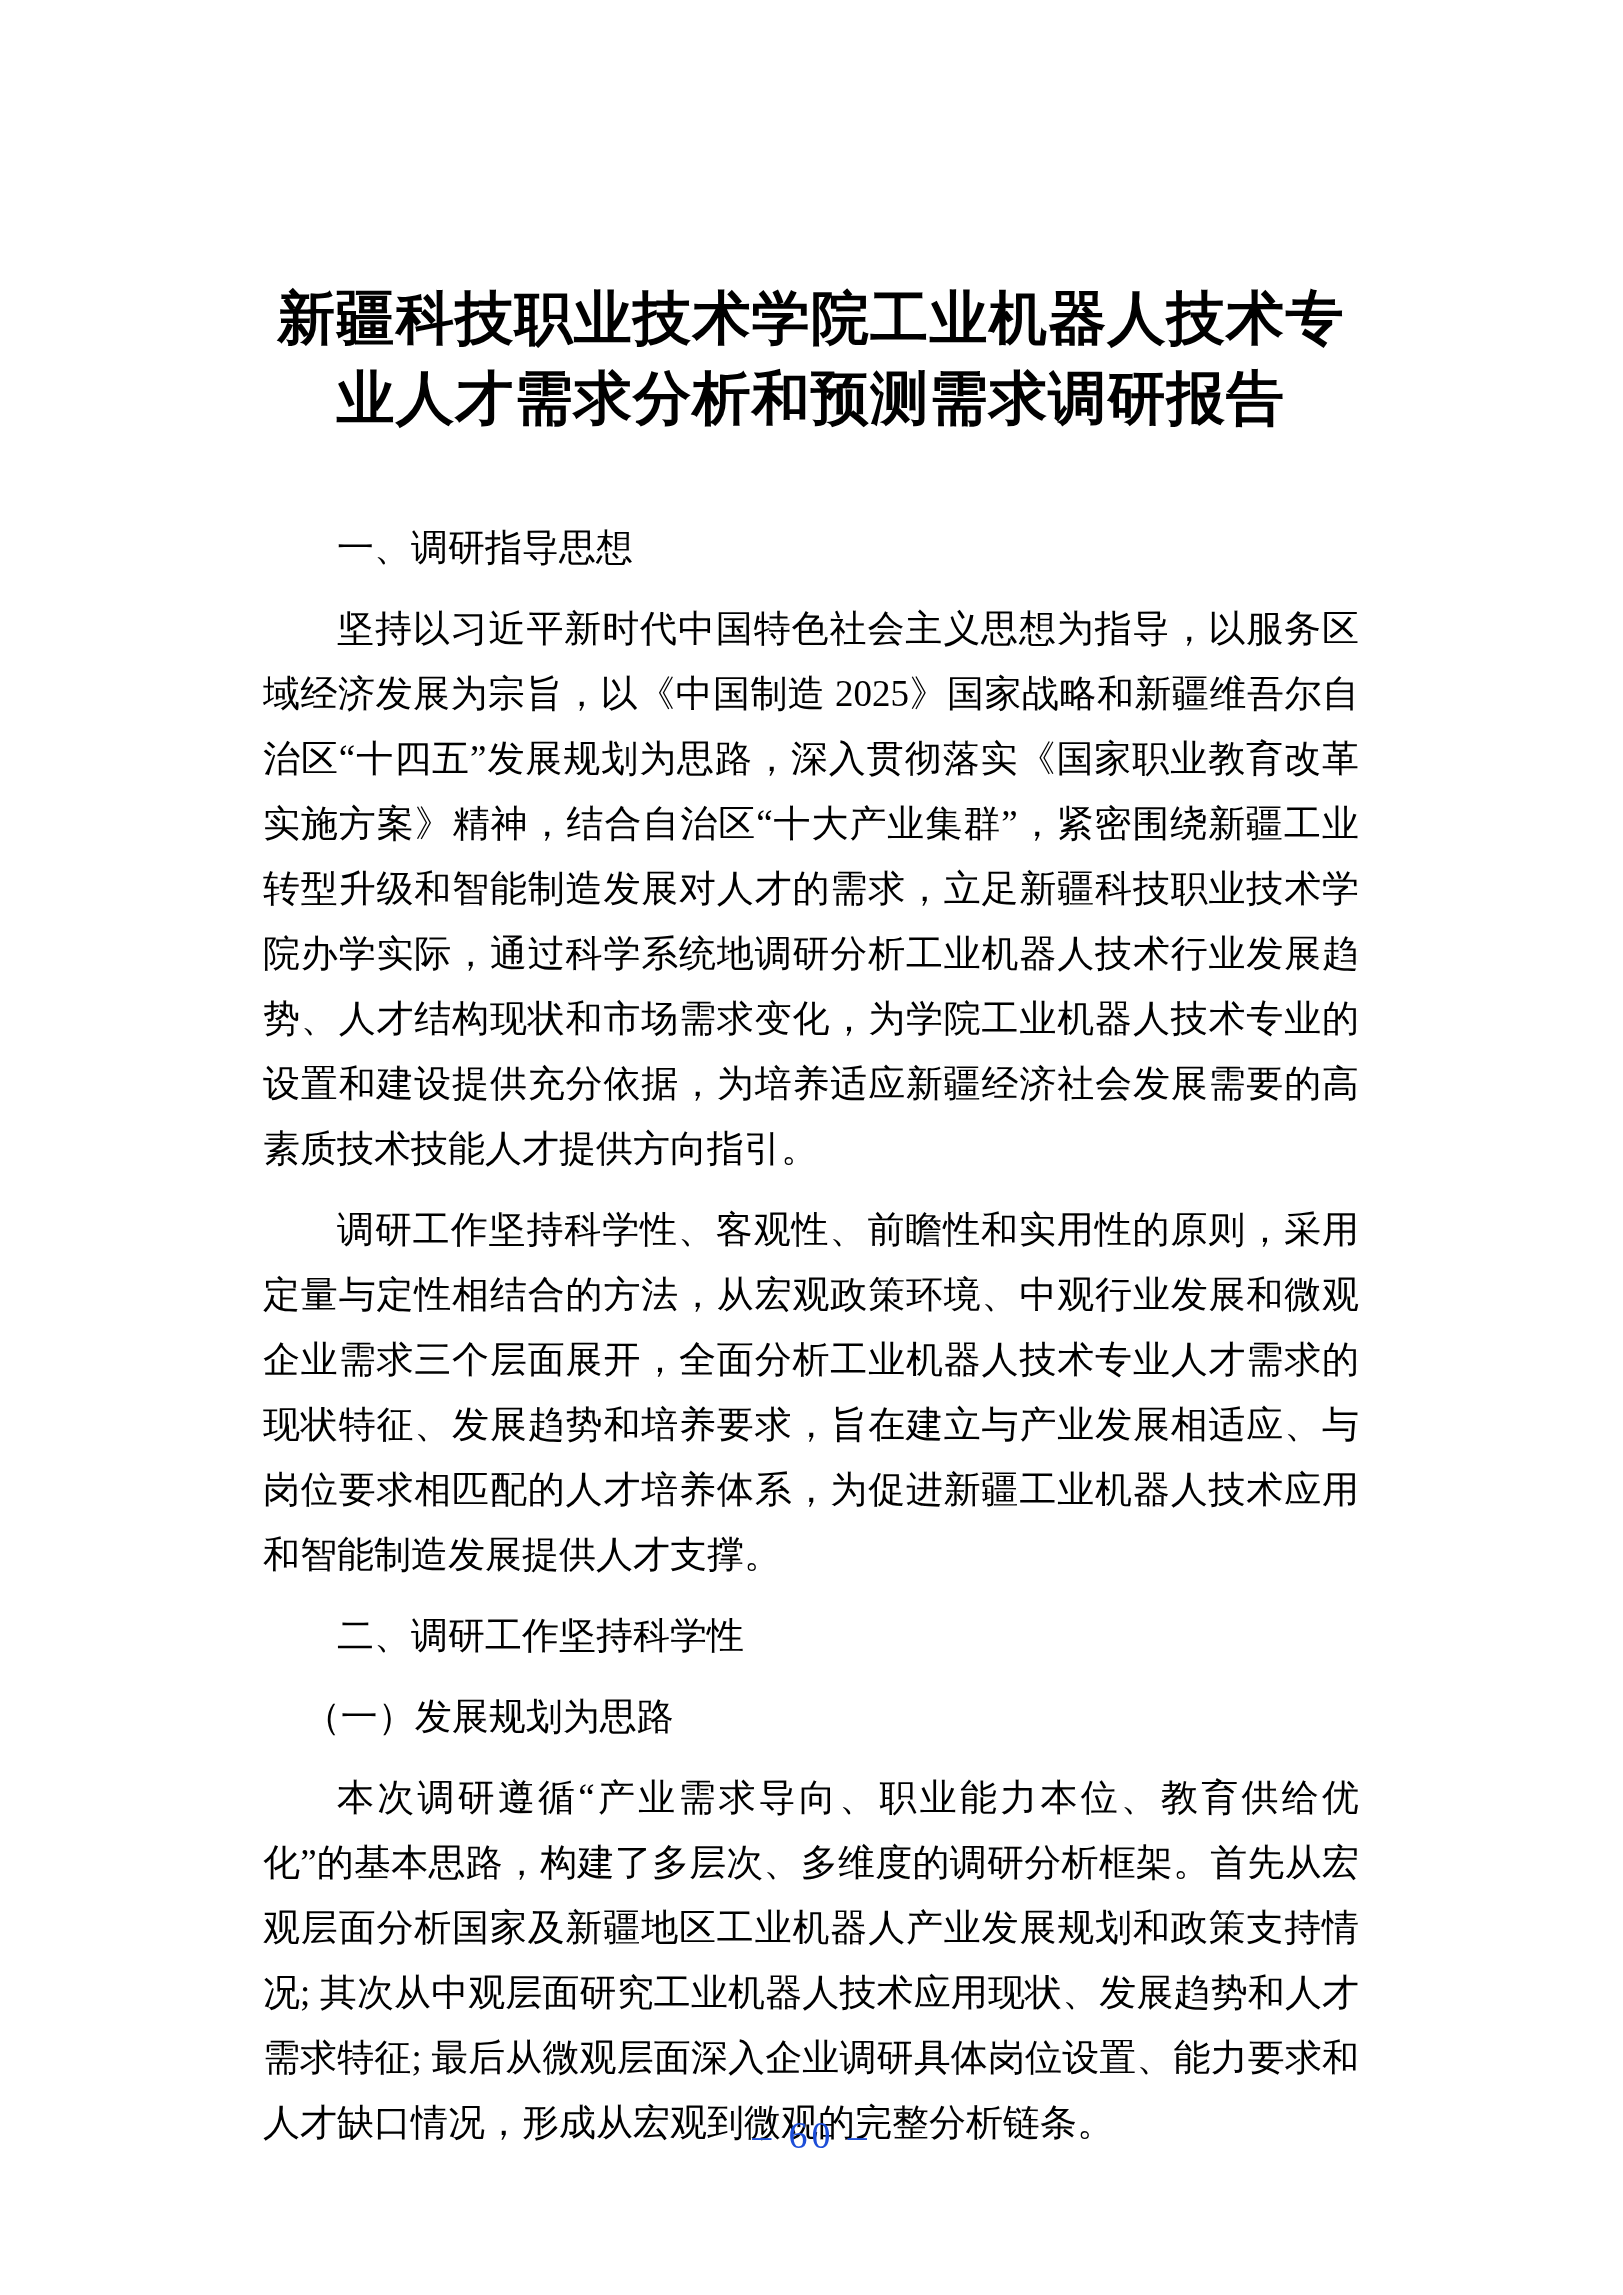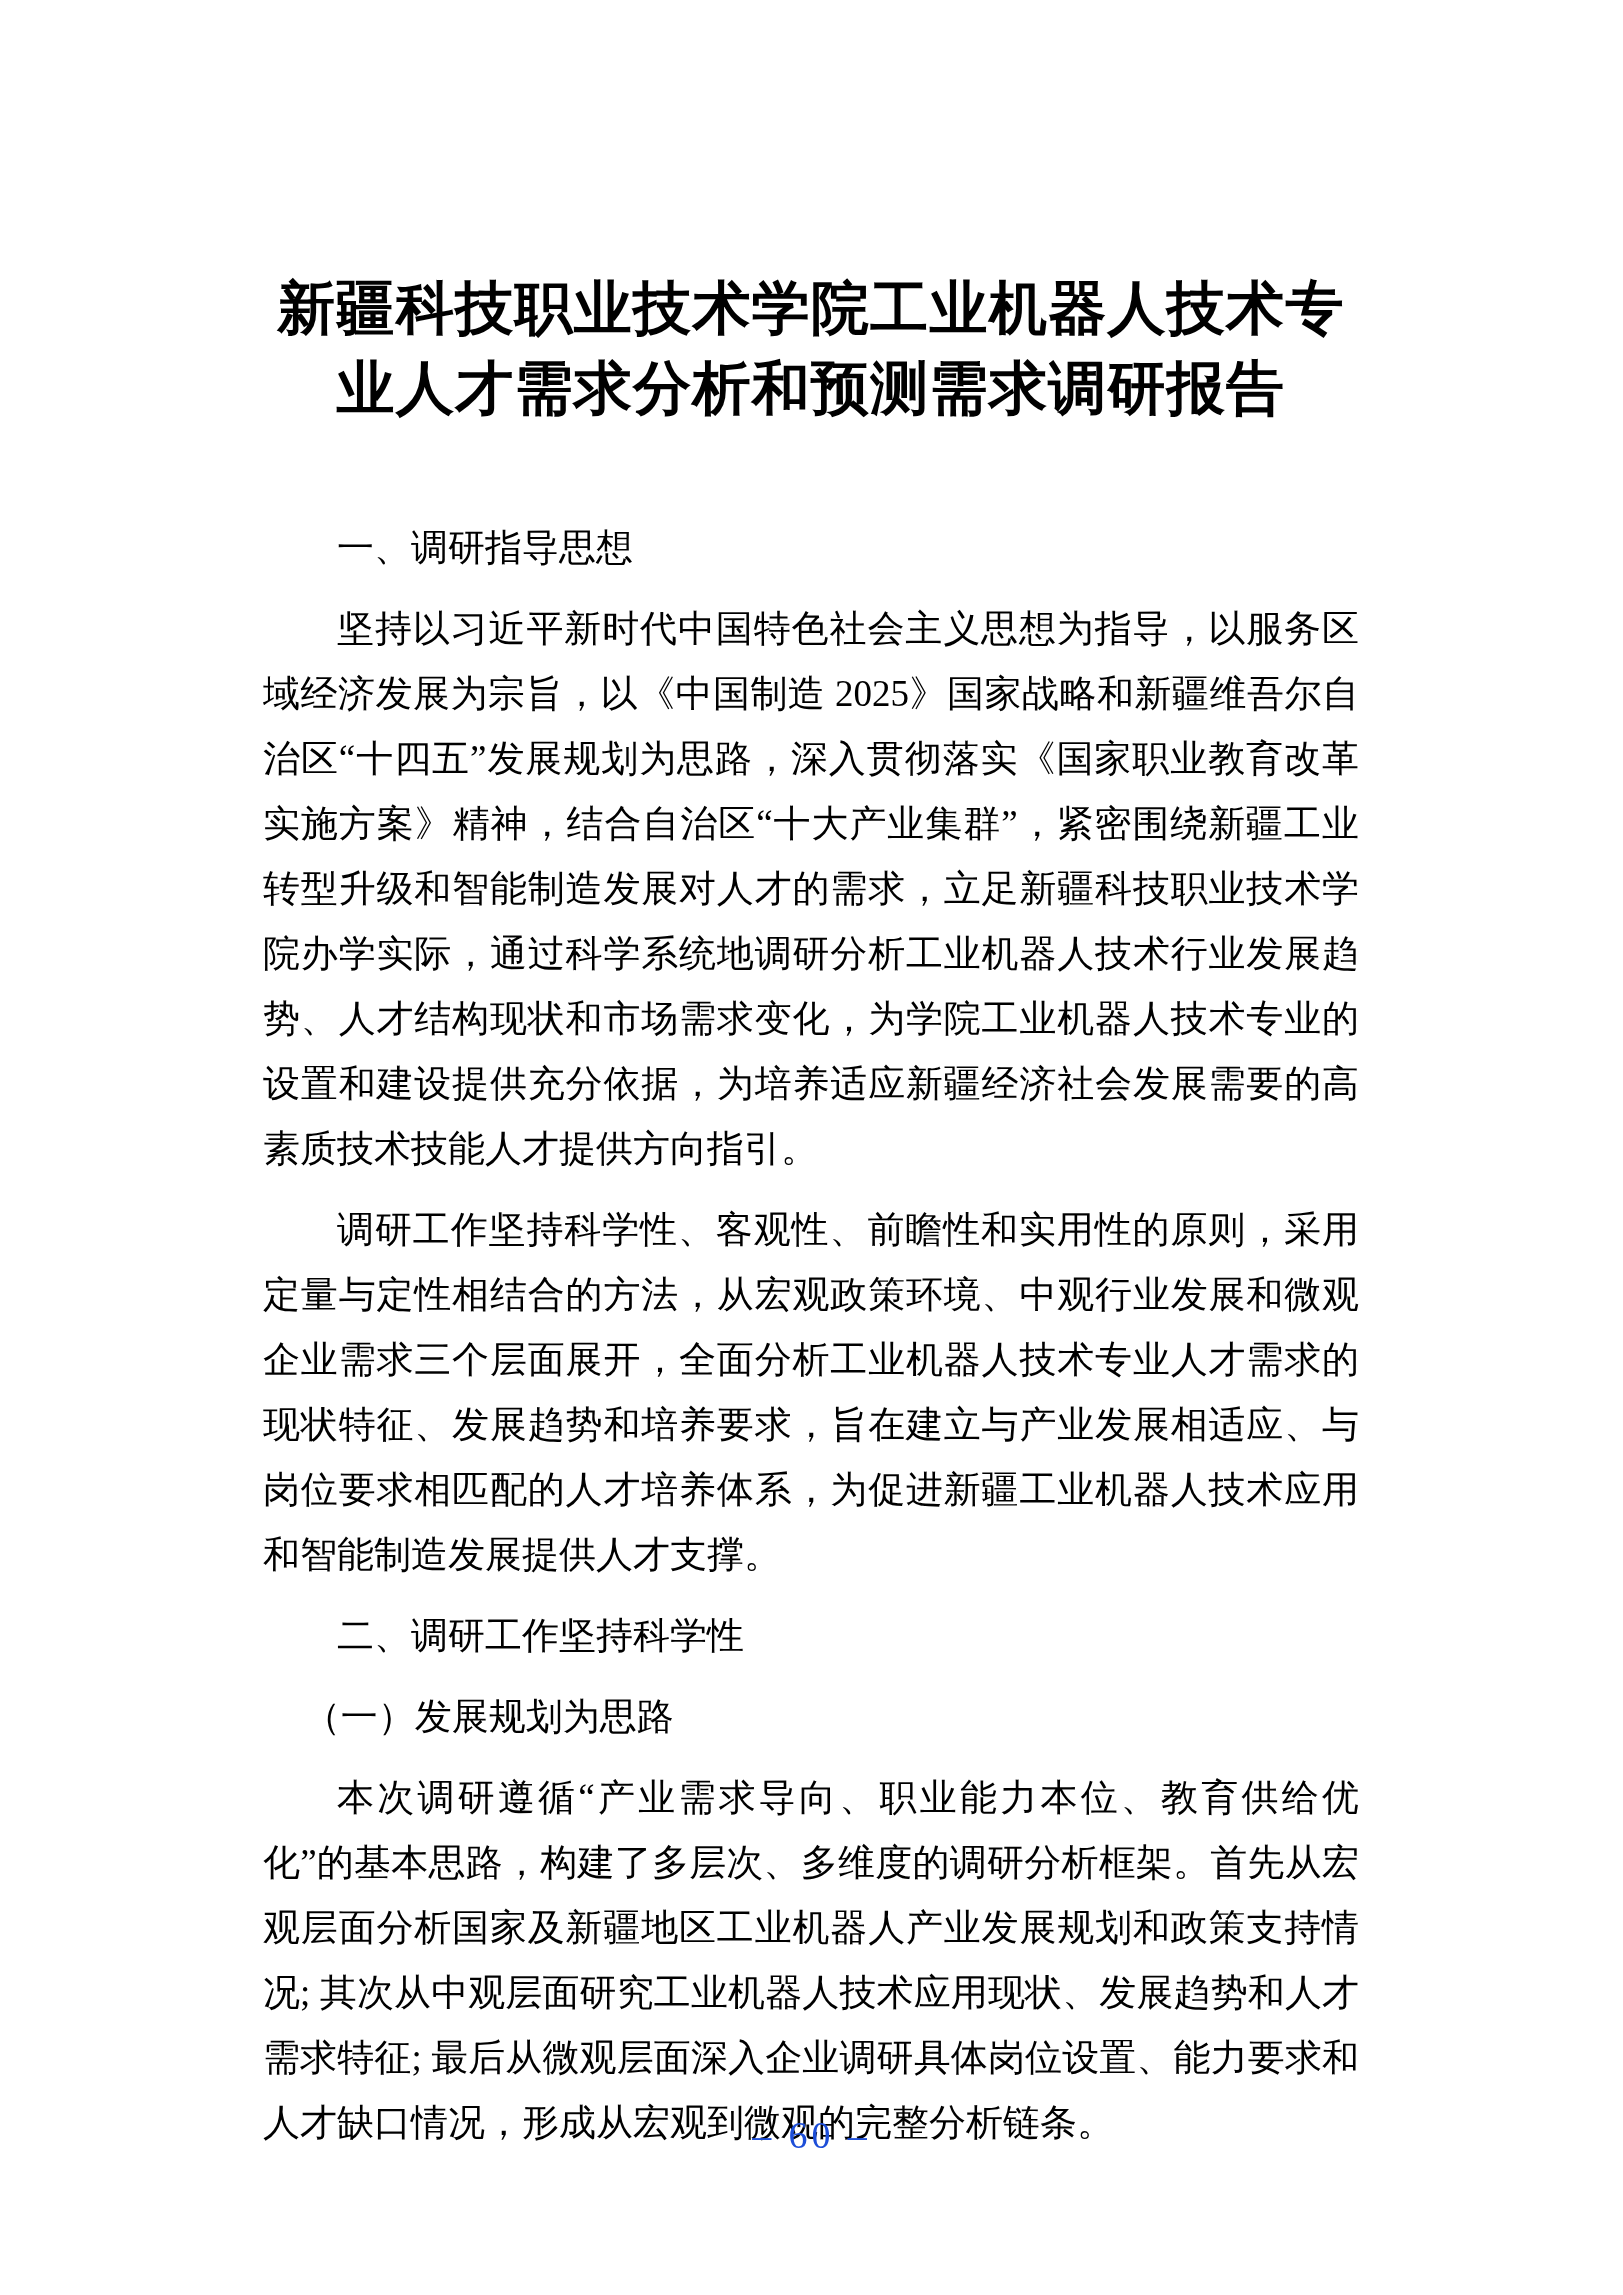--- a/index.html
+++ b/index.html
@@ -12,21 +12,21 @@
     width: 1623px;
     height: 2295px;
     background: #ffffff;
     color: #000000;
     font-family: "Liberation Serif", serif;
     overflow: hidden;
   }
   
   .doc-title {
     position: absolute;
-    top: 269px;
+    top: 279px;
     left: 247px;
     width: 1128px;
     text-align: center;
     font-size: 58px;
     line-height: 80px;
     font-weight: 700;
     letter-spacing: 1.3px;
   }
   .doc-title .t-line {
     white-space: nowrap;

